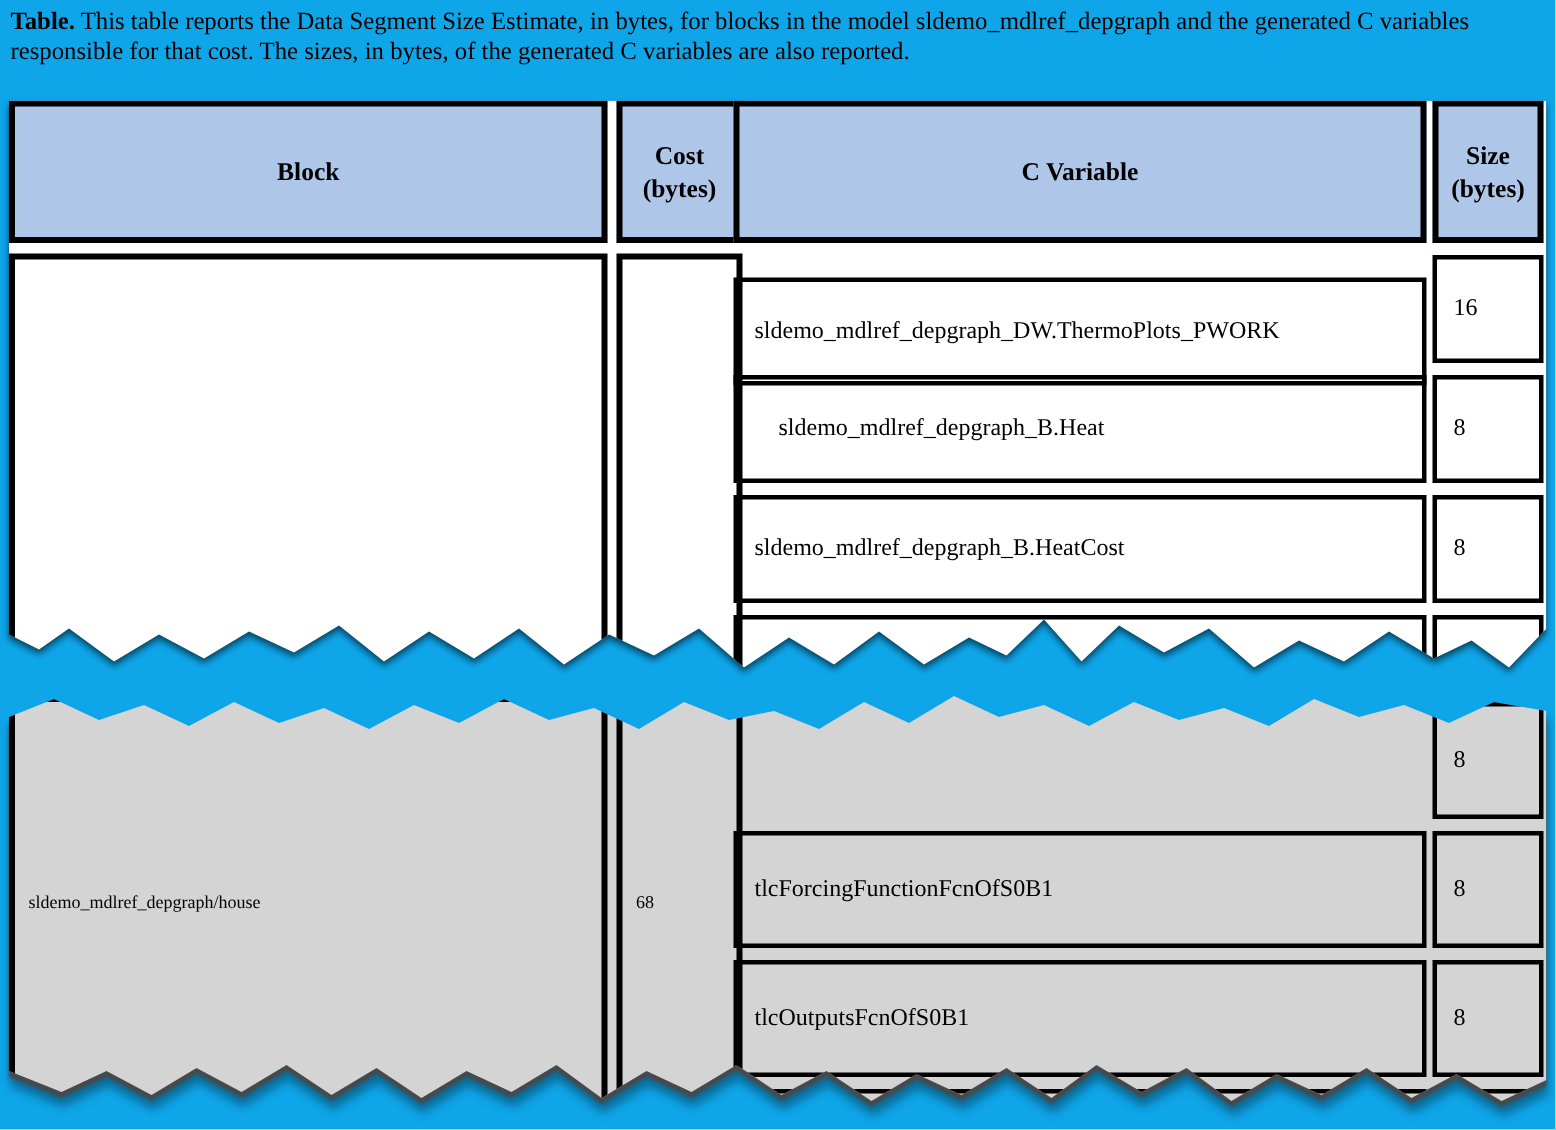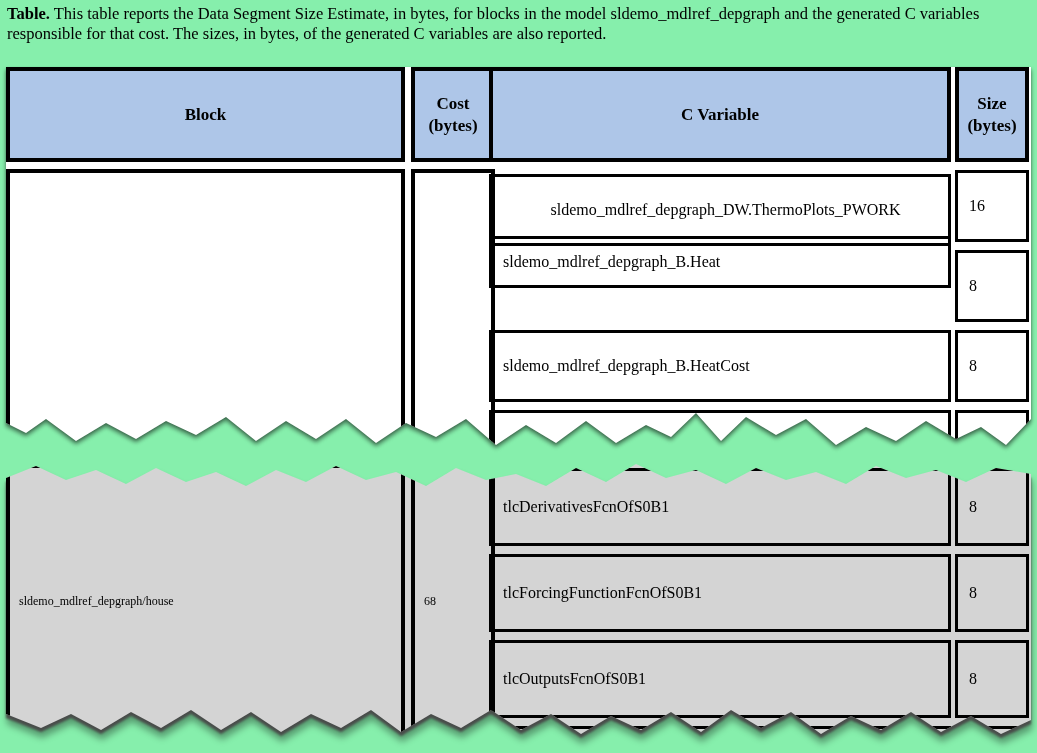--- a/index.html
+++ b/index.html
@@ -1,17 +1,17 @@
 <!DOCTYPE html>
 <html><head>
 <meta charset="utf-8">
 <style>
   html,body{margin:0;padding:0;background:#ffffff;}
   .page{
-    position:relative;width:1037px;height:753px;overflow:hidden;background:#86efac;
+    position:relative;width:1037px;height:753px;overflow:hidden;background:#0ea5e9;
     font-family:"Liberation Serif",serif;color:#000;
   }
   .caption{
     position:absolute;left:7px;top:4px;width:1014px;
     font-size:16.5px;line-height:1.22;margin:0;
   }
   .caption b{font-weight:bold;}
 
   
   .shadow-wrap{position:absolute;left:6px;width:1025px;}
@@ -71,28 +71,28 @@
 (bytes)</span>
       </div>
 
       <div class="cell bodycol top-bodycol col-block">
         <span class="txt"></span>
       </div>
       <div class="cell bodycol top-bodycol col-cost">
         <span class="txt"></span>
       </div>
 
-      <div class="cell rowbox col-cvar" style="top:107px;height:72px;justify-content:center;">
+      <div class="cell rowbox col-cvar" style="top:118px;height:72px;">
         <span class="txt">sldemo_mdlref_depgraph_DW.ThermoPlots_PWORK</span>
       </div>
       <div class="cell rowbox col-size" style="top:103px;height:72px;">
         <span class="txt">16</span>
       </div>
 
-      <div class="cell rowbox col-cvar" style="top:169px;height:52px;">
+      <div class="cell rowbox col-cvar" style="top:183px;height:72px;padding-left:16px;">
         <span class="txt">sldemo_mdlref_depgraph_B.Heat</span>
       </div>
       <div class="cell rowbox col-size" style="top:183px;height:72px;">
         <span class="txt">8</span>
       </div>
 
       <div class="cell rowbox col-cvar" style="top:263px;height:72px;text-align:center;">
         <span class="txt">sldemo_mdlref_depgraph_B.HeatCost</span>
       </div>
       <div class="cell rowbox col-size" style="top:263px;height:72px;">
@@ -108,23 +108,20 @@
   <div class="shadow-wrap shadow-bottom">
     <div class="section section-bottom">
 
       <div class="cell bodycol bot-bodycol col-block">
         <span class="txt">sldemo_mdlref_depgraph/house</span>
       </div>
       <div class="cell bodycol bot-bodycol col-cost">
         <span class="txt">68</span>
       </div>
 
-      <div class="cell rowbox col-cvar" style="top:8px;height:78px;">
-        <span class="txt">tlcDerivativesFcnOfS0B1</span>
-      </div>
       <div class="cell rowbox col-size" style="top:8px;height:78px;">
         <span class="txt">8</span>
       </div>
 
       <div class="cell rowbox col-cvar" style="top:94px;height:78px;">
         <span class="txt">tlcForcingFunctionFcnOfS0B1</span>
       </div>
       <div class="cell rowbox col-size" style="top:94px;height:78px;">
         <span class="txt">8</span>
       </div>

